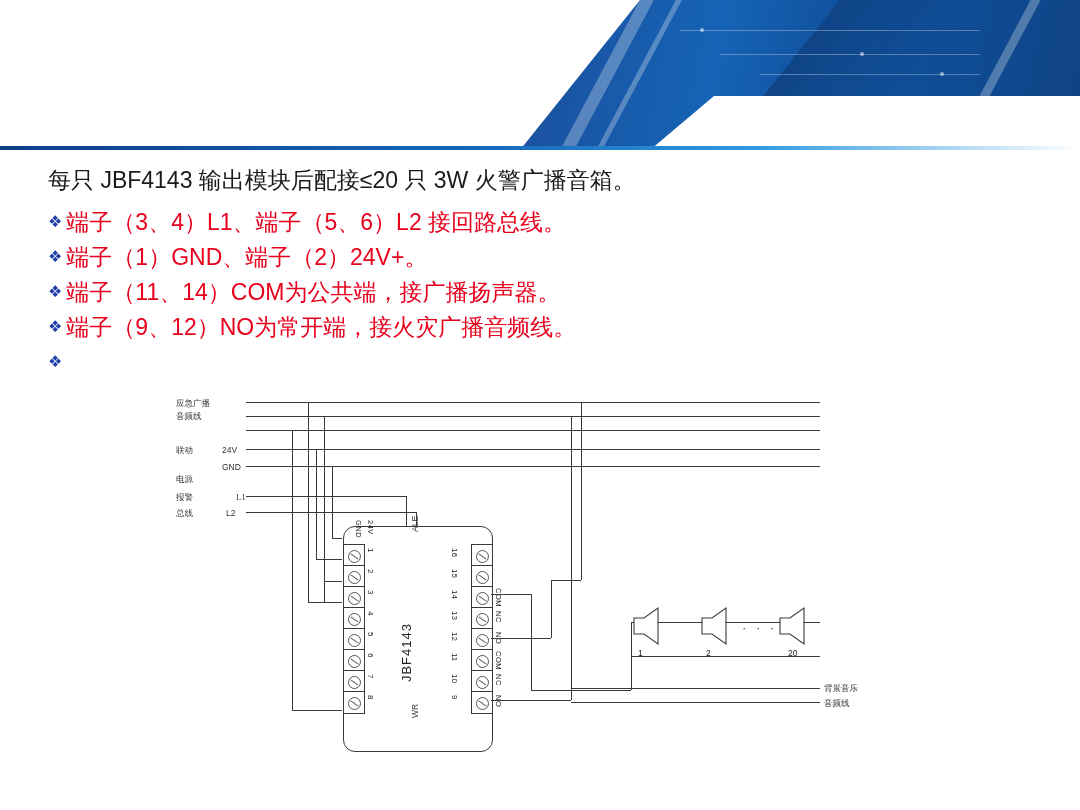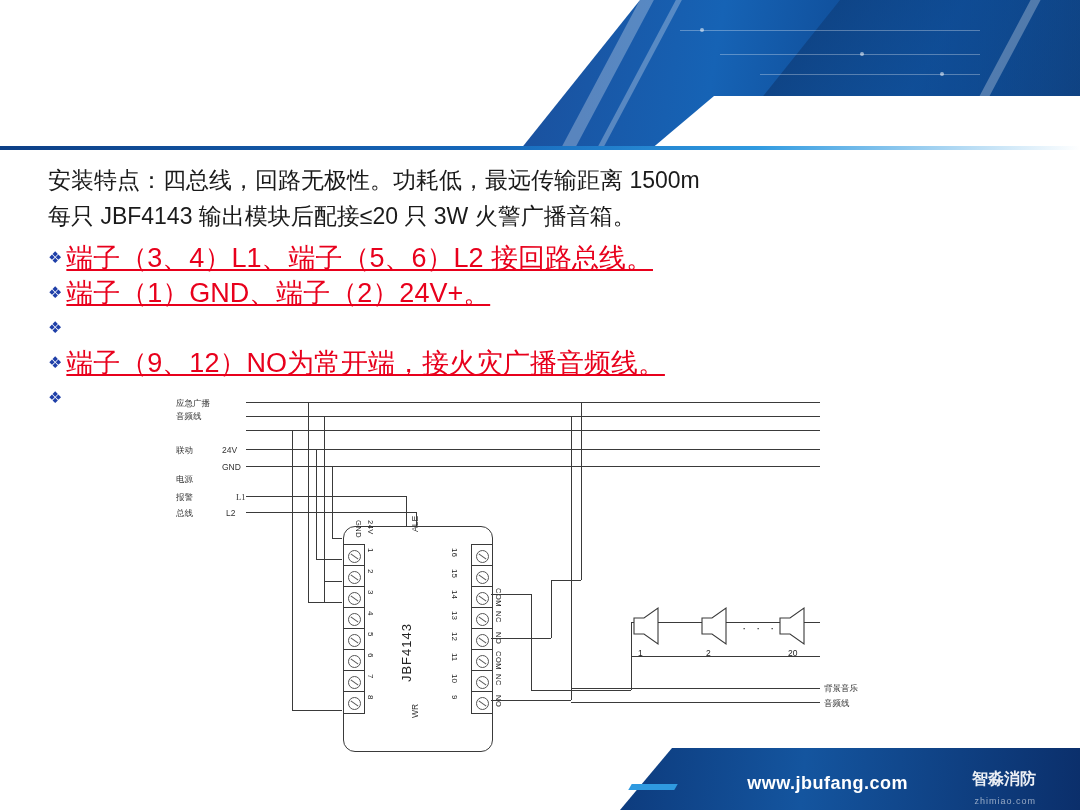--- a/index.html
+++ b/index.html
@@ -115,24 +115,23 @@
     white-space: nowrap;
   }
   .bullet-mark {
     color: #1f3fa8;
     font-size: 16px;
     line-height: 32px;
     margin-right: 4px;
   }
   .bullet-text {
     color: #e8001c;
-    font-size: 27px;
+    font-size: 23px;
     line-height: 32px;
     white-space: nowrap;
-    text-decoration: underline;
   }
 
   
   .diagram {
     position: absolute;
     left: 180px;
     top: 398px;
     width: 700px;
     height: 370px;
   }
@@ -291,34 +290,34 @@
     <div class="band-line-h" style="left:760px; top:74px; width:220px;"></div>
     <div class="band-tech-dot" style="left:700px; top:28px;"></div>
     <div class="band-tech-dot" style="left:860px; top:52px;"></div>
     <div class="band-tech-dot" style="left:940px; top:72px;"></div>
     <div class="band-white-wedge"></div>
     <div class="band-underline"></div>
   </div>
 
 
   <div class="body-text">
-    <div class="line-black">安装特点：四总线，回路无极性。功耗低，最远传输距离 1500m</div>
     <div class="line-black">每只 JBF4143 输出模块后配接≤20 只 3W 火警广播音箱。</div>
 
     <div class="bullets">
       <div class="bullet-row">
         <span class="bullet-mark">❖</span>
         <span class="bullet-text">端子（3、4）L1、端子（5、6）L2 接回路总线。</span>
       </div>
       <div class="bullet-row">
         <span class="bullet-mark">❖</span>
         <span class="bullet-text">端子（1）GND、端子（2）24V+。</span>
       </div>
       <div class="bullet-row">
         <span class="bullet-mark">❖</span>
+        <span class="bullet-text">端子（11、14）COM为公共端，接广播扬声器。</span>
       </div>
       <div class="bullet-row">
         <span class="bullet-mark">❖</span>
         <span class="bullet-text">端子（9、12）NO为常开端，接火灾广播音频线。</span>
       </div>
       <div class="bullet-row">
         <span class="bullet-mark">❖</span>
       </div>
     </div>
   </div>
@@ -481,21 +480,14 @@
       </svg>
     </div>
     <div class="spk-num" style="left:608px; top:250px;">20</div>
 
     <div class="dg-line dg-h" style="left:391px; top:290px; width:249px;"></div>
     <div class="dg-line dg-h" style="left:391px; top:304px; width:249px;"></div>
     <div class="dg-lbl dg-lbl-cn" style="left:644px; top:285px;">背景音乐</div>
     <div class="dg-lbl dg-lbl-cn" style="left:644px; top:300px;">音频线</div>
   </div>
 
-  <div class="bottom-band">
-    <div class="bottom-blue"></div>
-    <div class="bottom-accent"></div>
-    <div class="bottom-url">www.jbufang.com</div>
-    <div class="wm-main">智淼消防</div>
-    <div class="wm-sub">zhimiao.com</div>
-  </div>
 
 </div>
 
 </body></html>

